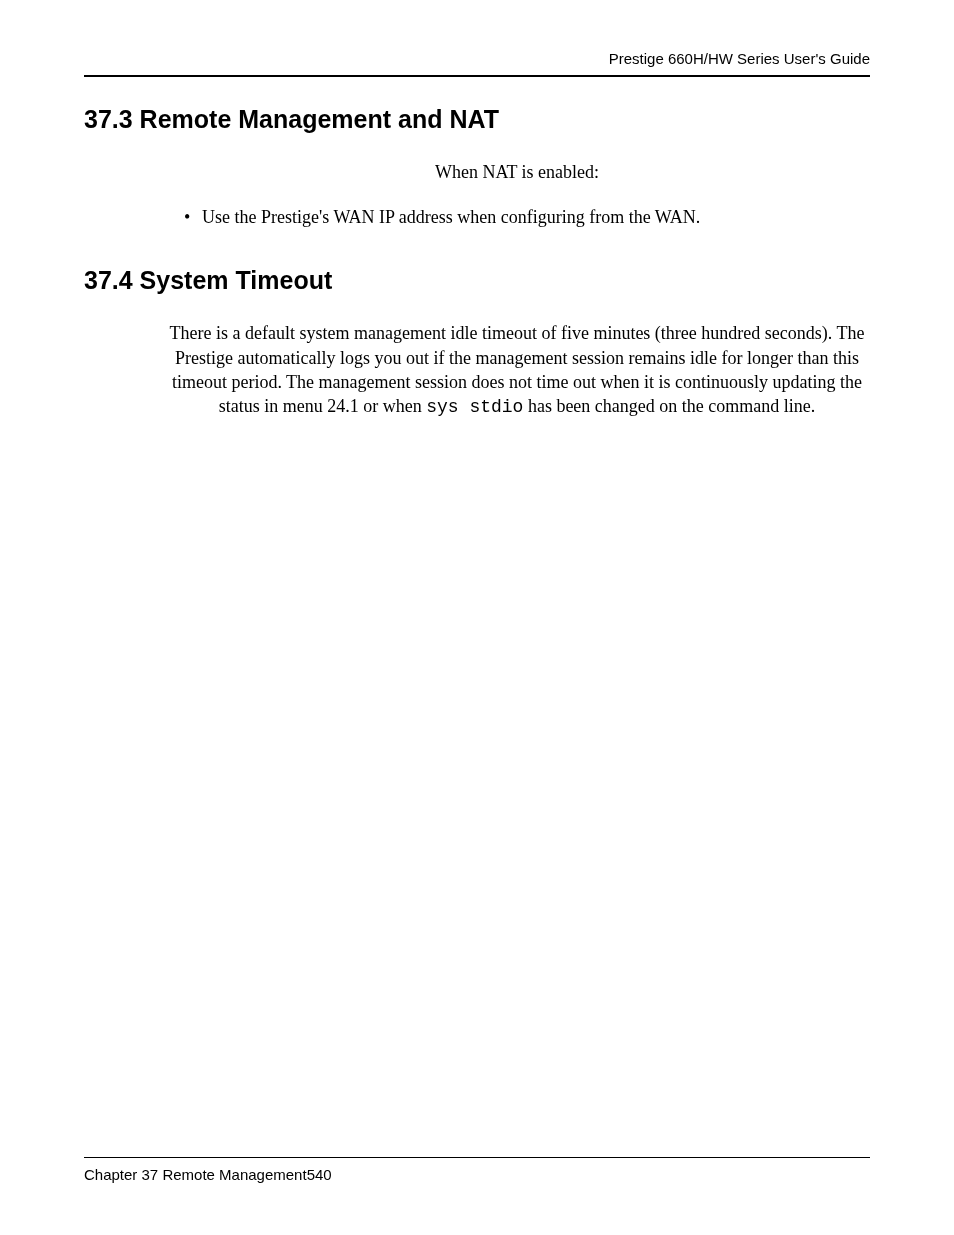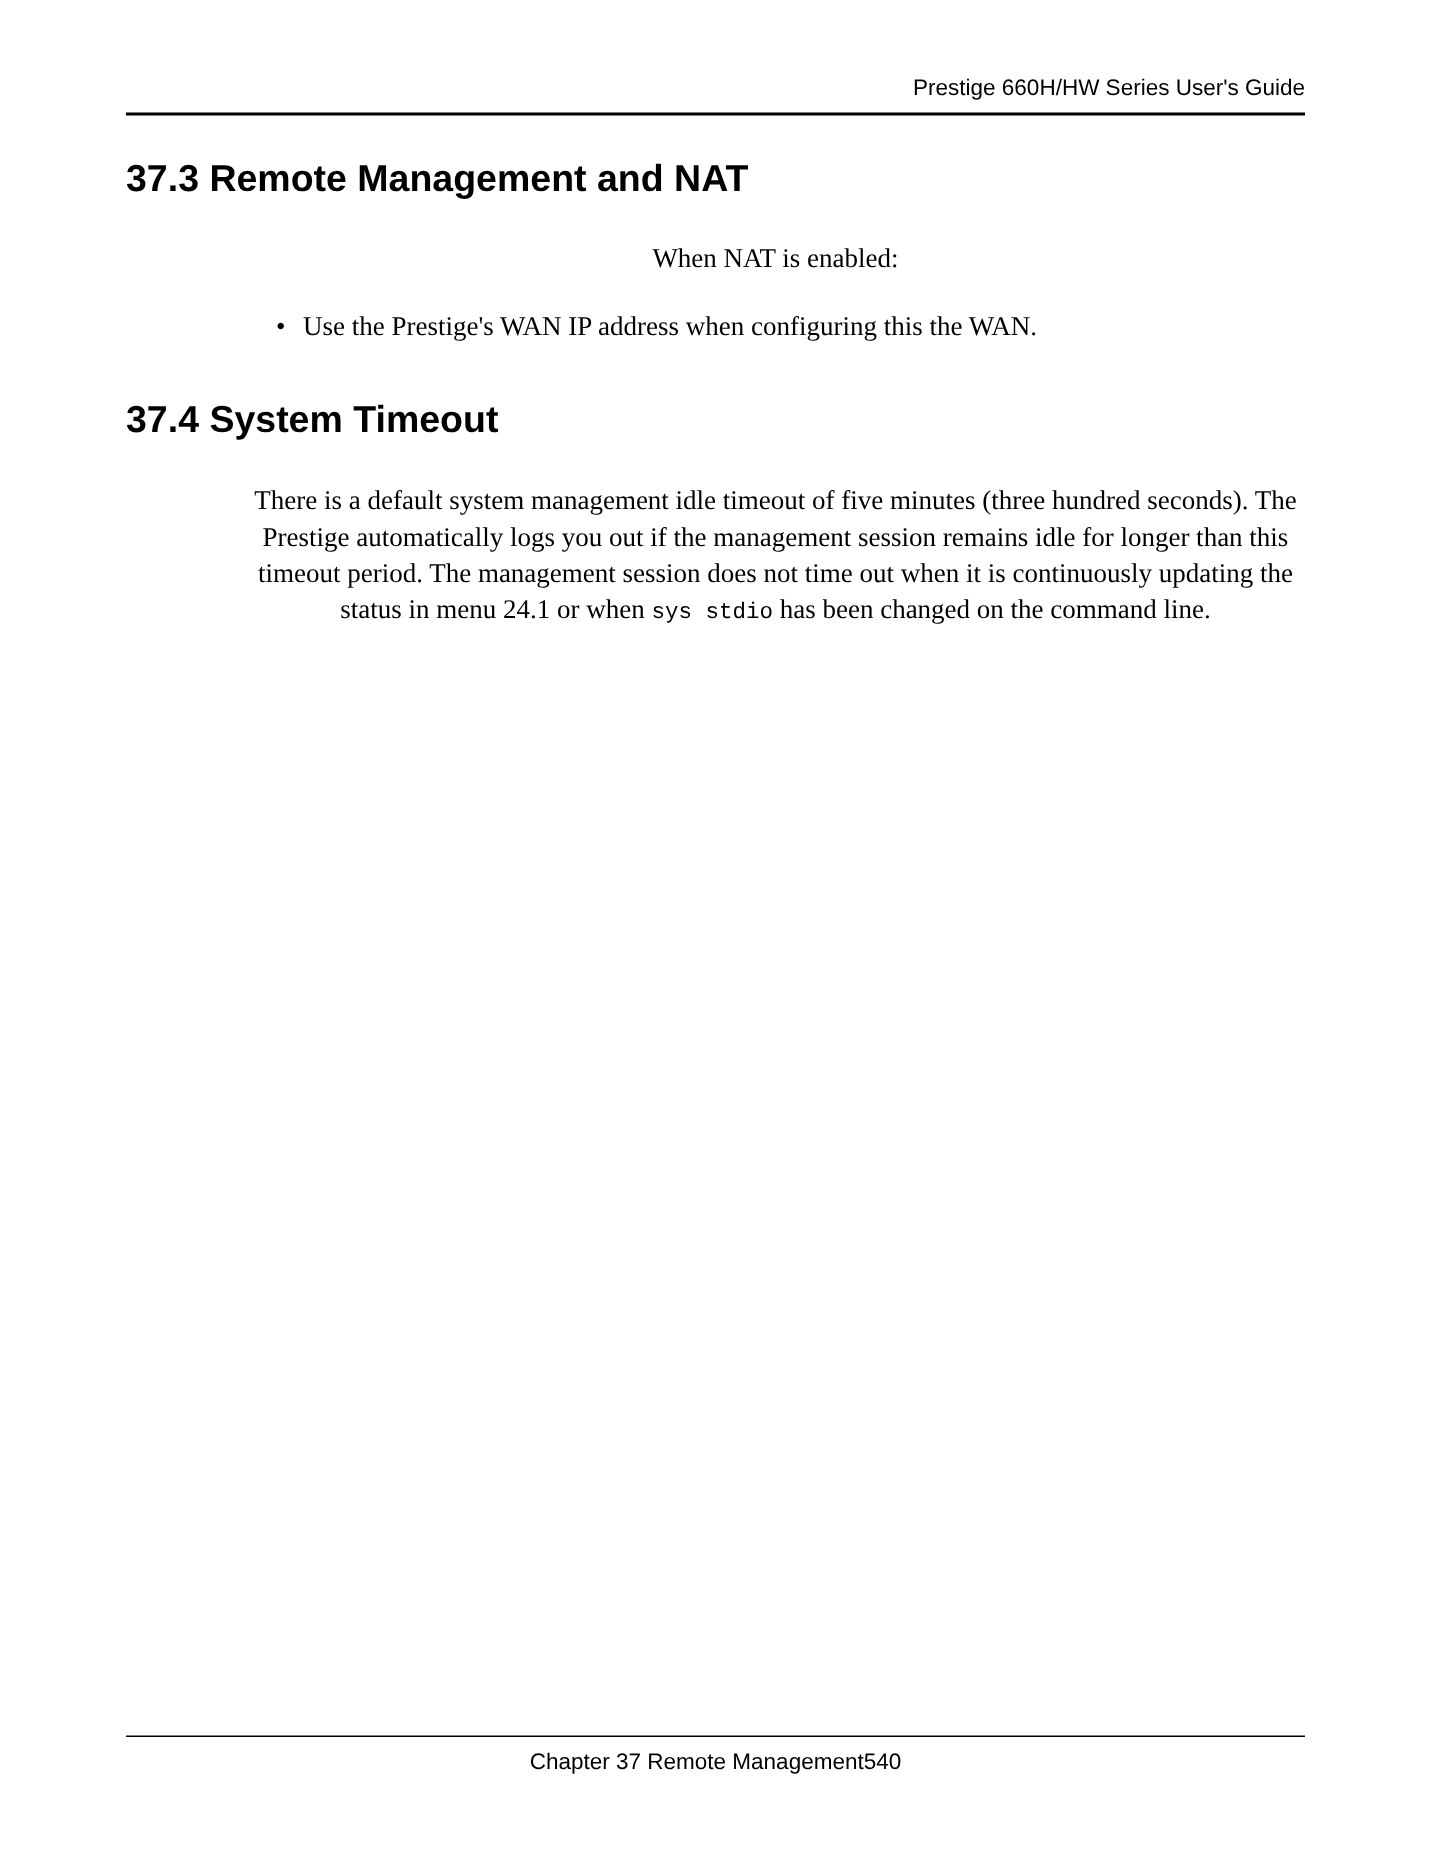--- a/index.html
+++ b/index.html
@@ -62,50 +62,50 @@
       content: "•";
       position: absolute;
       left: 0;
       top: 0;
     }
     .para {
       margin-bottom: 18px;
     }
     .mono {
       font-family: "Courier New", Courier, monospace;
-      font-size: 15px;
+      font-size: 18px;
     }
     .footer {
       position: absolute;
       bottom: 52px;
       left: 84px;
       right: 84px;
       border-top: 1.5px solid #000000;
       padding-top: 8px;
       font-family: Arial, Helvetica, sans-serif;
       font-size: 15px;
       display: flex;
-      justify-content: center;
+      justify-content: flex-start;
     }
   </style>
 </head>
 <body>
 
 <div class="page">
 
   <div class="header">
     <span>Prestige 660H/HW Series User's Guide</span>
   </div>
 
   <h2 class="section-heading">37.3  Remote Management and NAT</h2>
 
   <p class="body-text intro">When NAT is enabled:</p>
 
   <ul class="bullets">
-    <li>Use the Prestige's WAN IP address when configuring this the WAN.</li>
+    <li>Use the Prestige's WAN IP address when configuring from the WAN.</li>
   </ul>
 
   <h2 class="section-heading">37.4  System Timeout</h2>
 
   <p class="body-text para">
     <span>There is a default system management idle timeout of five minutes (three hundred seconds). The Prestige automatically logs you out if the management session remains idle for longer than this timeout period. The management session does not time out when it is continuously updating the status in menu 24.1 or when </span><span class="mono">sys stdio</span><span> has been changed on the command line.</span>
   </p>
 
   <div class="footer">
     <span>Chapter 37 Remote Management</span>

